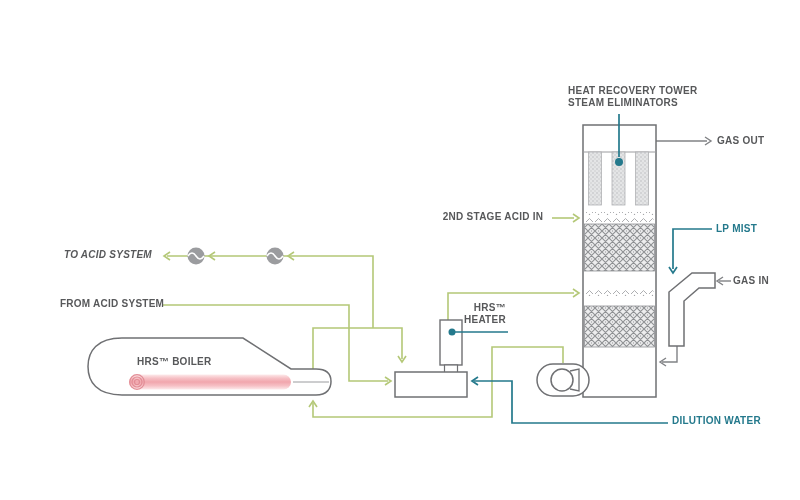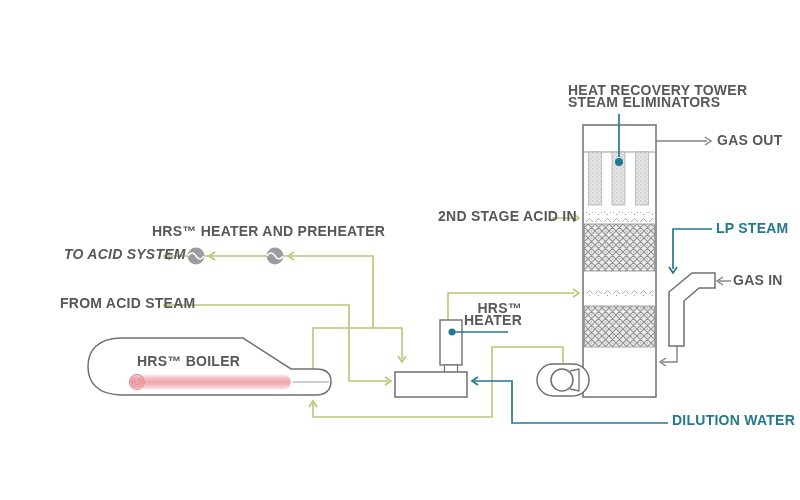--- a/index.html
+++ b/index.html
@@ -2,25 +2,25 @@
 <html><head>
 <meta charset="utf-8">
 <style>
   html,body{margin:0;padding:0;}
   .canvas{
     position:relative;width:800px;height:500px;background:#ffffff;overflow:hidden;
     font-family:"Liberation Sans", sans-serif;
   }
   svg{position:absolute;left:0;top:0;}
   .lbl{
-    position:absolute;font-size:14px;font-weight:bold;color:#57585a;
+    position:absolute;font-size:10px;font-weight:bold;color:#57585a;
     letter-spacing:.25px;line-height:11.5px;white-space:nowrap;
   }
   .lbl.teal{color:#24798c;}
-  .lbl.right{text-align:left;}
+  .lbl.right{text-align:center;}
   .lbl .ln{display:block;}
 </style>
 </head>
 <body>
 
 <div class="canvas">
 
   <svg width="800" height="500" viewBox="0 0 800 500">
     <defs>
       <pattern id="stip" width="4" height="4" patternUnits="userSpaceOnUse">
@@ -143,29 +143,28 @@
 
   <div class="lbl" style="left:568px;top:85px;">
     <span class="ln">HEAT RECOVERY TOWER</span>
     <span class="ln">STEAM ELIMINATORS</span>
   </div>
 
   <div class="lbl" style="left:717px;top:135px;">GAS OUT</div>
 
   <div class="lbl right" style="left:438px;top:211px;width:110px;">2ND STAGE ACID IN</div>
 
-  <div class="lbl teal" style="left:716px;top:223px;">LP STEAM</div>
+  <div class="lbl teal" style="left:716px;top:223px;">LP MIST</div>
 
   <div class="lbl" style="left:733px;top:275px;">GAS IN</div>
 
-  <div class="lbl" style="left:152px;top:226px;">HRS™ HEATER AND PREHEATER</div>
 
   <div class="lbl" style="left:64px;top:249px;font-style:italic;">TO ACID SYSTEM</div>
 
-  <div class="lbl" style="left:60px;top:298px;">FROM ACID STEAM</div>
+  <div class="lbl" style="left:60px;top:298px;">FROM ACID SYSTEM</div>
 
   <div class="lbl" style="left:137px;top:356px;">HRS™ BOILER</div>
 
   <div class="lbl" style="left:464px;top:302px;line-height:12px;text-align:right;">
     <span class="ln">HRS™</span>
     <span class="ln">HEATER</span>
   </div>
 
 
   <div class="lbl teal" style="left:672px;top:415px;text-align:center;">DILUTION WATER</div>

